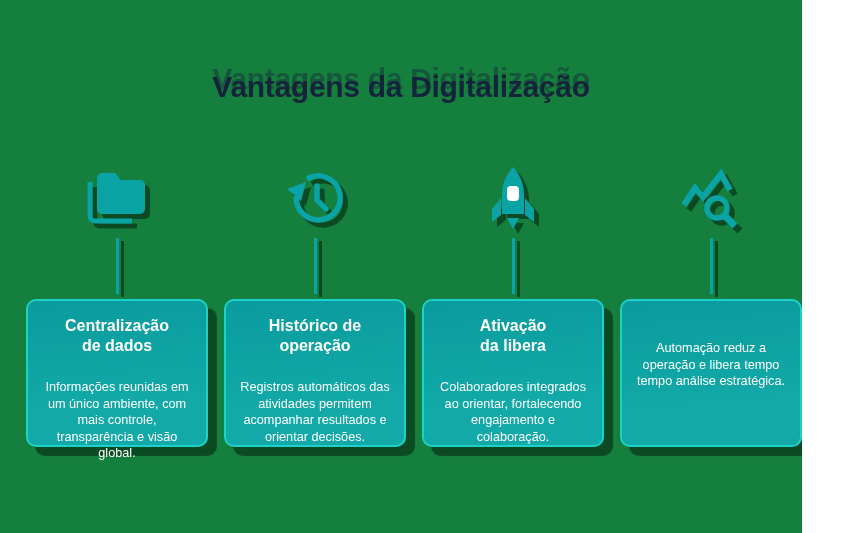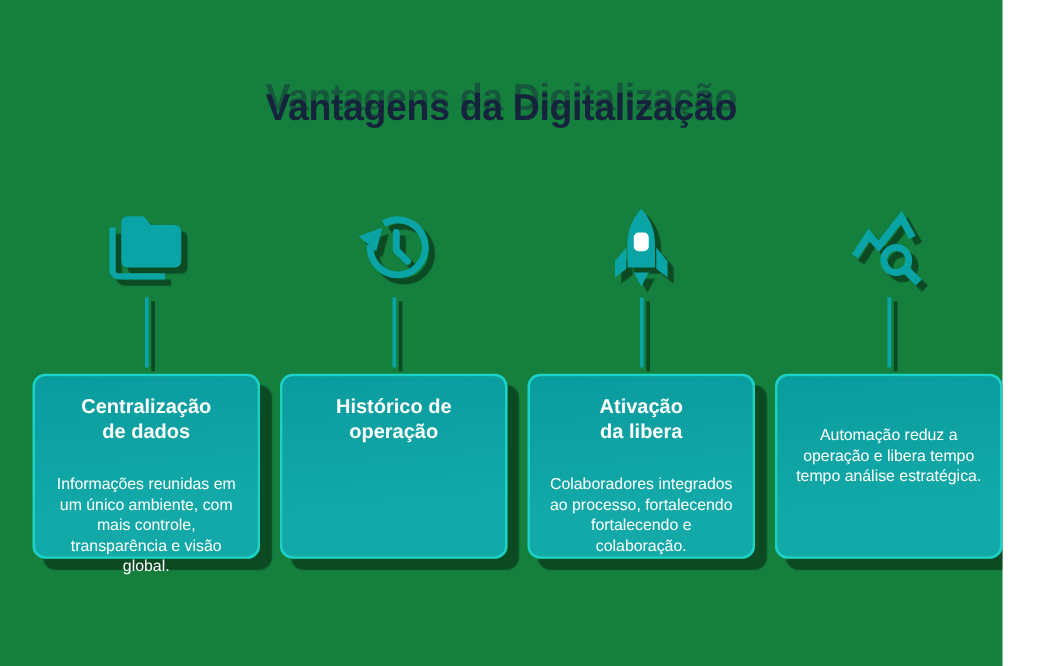--- a/index.html
+++ b/index.html
@@ -77,38 +77,39 @@
         <svg width="66" height="66" viewBox="0 0 66 66">
           <path class="ic" d="M24 13 A22 22 0 1 1 13.3 30.2" stroke-width="5.5" transform="translate(1,1)"></path>
           <path class="icf" d="M5 24 L24 17 L19 36 Z"></path>
           <path class="ic" d="M35 21 V35 L44 44" stroke-width="5.5" stroke-linecap="round"></path>
         </svg>
       </div>
       <div class="connector"></div>
       <div class="card">
         <h3 class="card-title">Histórico de
 operação</h3>
+        <p class="card-body">Registros automáticos das atividades permitem acompanhar resultados e orientar decisões.</p>
       </div>
     </div>
 
     <div class="column">
       <div class="icon-wrap">
         <svg width="56" height="66" viewBox="0 0 56 66">
           <path class="icf" d="M28 2 C35 10 39 19 39 30 V49 H17 V30 C17 19 21 10 28 2 Z"></path>
           <rect x="22" y="21" width="12" height="15" rx="4" fill="#ffffff"></rect>
           <path class="icf" d="M16 33 L7 44 V57 L16 50 Z"></path>
           <path class="icf" d="M40 33 L49 44 V57 L40 50 Z"></path>
           <path class="icf" d="M22 53 L28 64 L34 53 Z"></path>
         </svg>
       </div>
       <div class="connector"></div>
       <div class="card">
         <h3 class="card-title">Ativação
 da libera</h3>
-        <p class="card-body">Colaboradores integrados ao processo, fortalecendo fortalecendo e colaboração.</p>
+        <p class="card-body">Colaboradores integrados ao orientar, fortalecendo engajamento e colaboração.</p>
       </div>
     </div>
 
     <div class="column">
       <div class="icon-wrap">
         <svg width="62" height="64" viewBox="0 0 62 64">
           <path class="ic" d="M4 39 L15 22 L23 31 L41 8 L50 24" stroke-width="6" stroke-linejoin="miter"></path>
           <circle class="ic" cx="37" cy="42" r="10" stroke-width="5.5"></circle>
           <path class="ic" d="M44 49 L55 60" stroke-width="7"></path>
         </svg>

